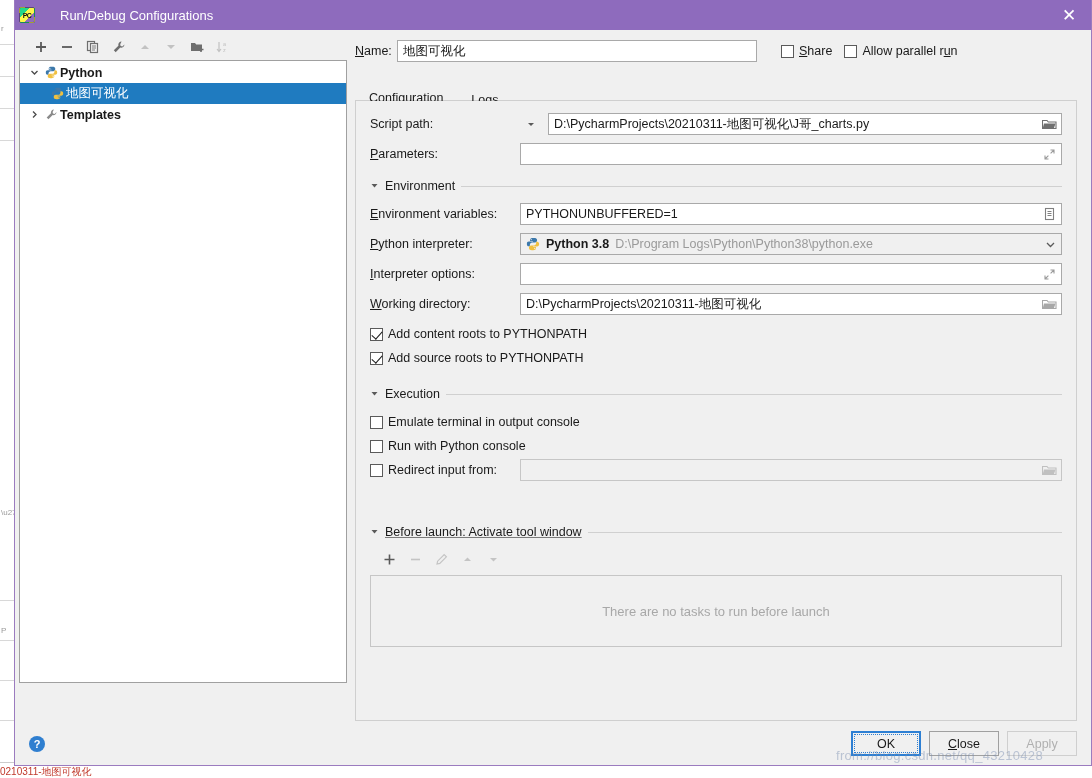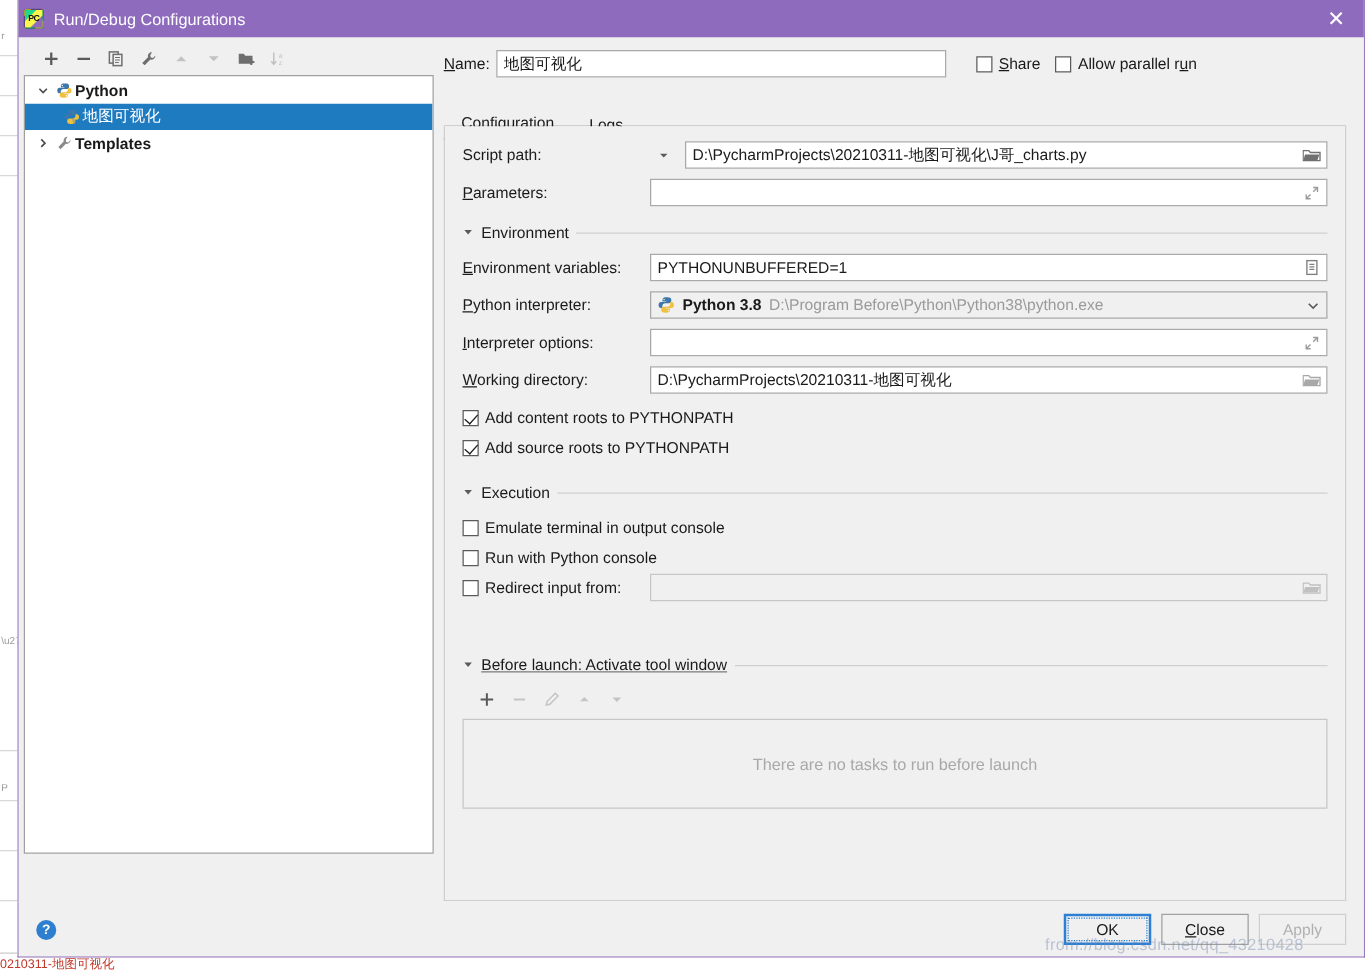--- a/index.html
+++ b/index.html
@@ -54,21 +54,21 @@
     background: linear-gradient(135deg, #21d789 0%, #21d789 33%, #fcf84a 33%, #fcf84a 66%, #8e6bbd 66%);
     border: 1px solid rgba(0,0,0,0.35);
     overflow: hidden;
   }
   #app-icon .pc {
     position: absolute; left: 0; top: 0; right: 0; bottom: 0;
     display: flex; align-items: center; justify-content: center;
     font-size: 7px; font-weight: bold; color: #101010;
     font-family: "Liberation Sans", sans-serif; letter-spacing: -0.5px;
   }
-  #title-text { font-size: 13px; color: #ffffff; font-weight: normal; }
+  #title-text { font-size: 13px; color: #ffffff; font-weight: normal; margin-left: 17px; }
   #close-btn {
     position: absolute; right: 0; top: 0; width: 44px; height: 30px;
     display: flex; align-items: center; justify-content: center;
     color: #ffffff; font-size: 17px; line-height: 1; cursor: pointer;
   }
 
   #body-area { flex: 1; display: flex; position: relative; background: #f0f0f0; }
 
   
   #left-panel {
@@ -423,21 +423,21 @@
         <div class="frow">
           <div class="flabel"><u>P</u>ython interpreter:</div>
           <div id="interp-combo">
             <span class="py-ico">
               <svg width="14" height="14" viewBox="0 0 16 16">
                 <path d="M7.9 1c-1.8 0-3.3.5-3.3 2.1v1.6h3.4v.5H3.3C1.7 5.2 1 6.2 1 7.9c0 1.8.7 2.8 2.3 2.8h1.1V9c0-1.4 1.2-2.6 2.6-2.6h3.3c1.3 0 2.3-1 2.3-2.3V3.1C12.6 1.6 11.1 1 9.3 1H7.9zM6 2.2c.4 0 .7.3.7.7s-.3.7-.7.7-.7-.3-.7-.7.3-.7.7-.7z" fill="#3c78aa"></path>
                 <path d="M8.1 15c1.8 0 3.3-.5 3.3-2.1v-1.6H8v-.5h4.7c1.6 0 2.3-1 2.3-2.7 0-1.8-.7-2.8-2.3-2.8h-1.1V7c0 1.4-1.2 2.6-2.6 2.6H5.7c-1.3 0-2.3 1-2.3 2.3v1c0 1.5 1.5 2.1 3.3 2.1h1.4zM10 13.8c-.4 0-.7-.3-.7-.7s.3-.7.7-.7.7.3.7.7-.3.7-.7.7z" fill="#f0c040"></path>
               </svg>
             </span>
             <span id="interp-name">Python 3.8</span>
-            <span id="interp-path">D:\Program Before\Python\Python38\python.exe</span>
+            <span id="interp-path">D:\Program Logs\Python\Python38\python.exe</span>
             <span id="interp-arrow">
               <svg width="11" height="11" viewBox="0 0 11 11">
                   <path d="M2 4l3.5 3.5L9 4" stroke="#5a5a5a" stroke-width="1.3" fill="none"></path>
                 </svg>
             </span>
           </div>
         </div>
 
         <div class="frow">
           <div class="flabel"><u>I</u>nterpreter options:</div>

